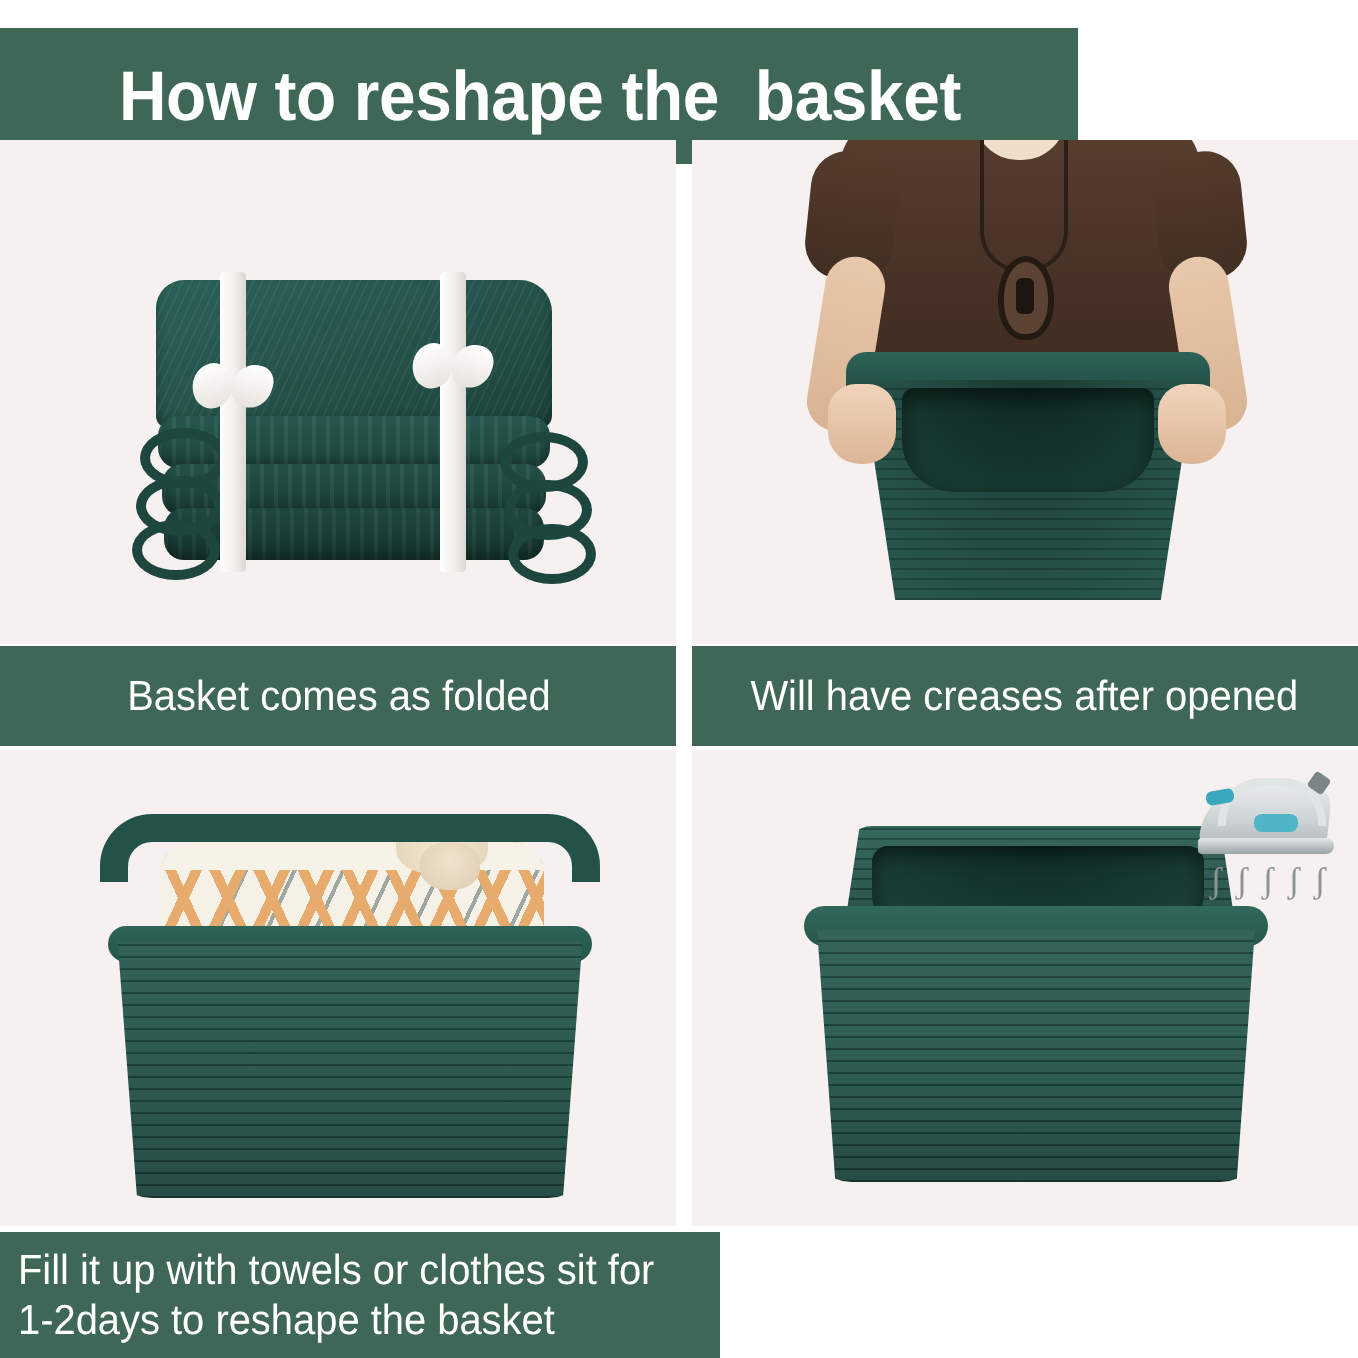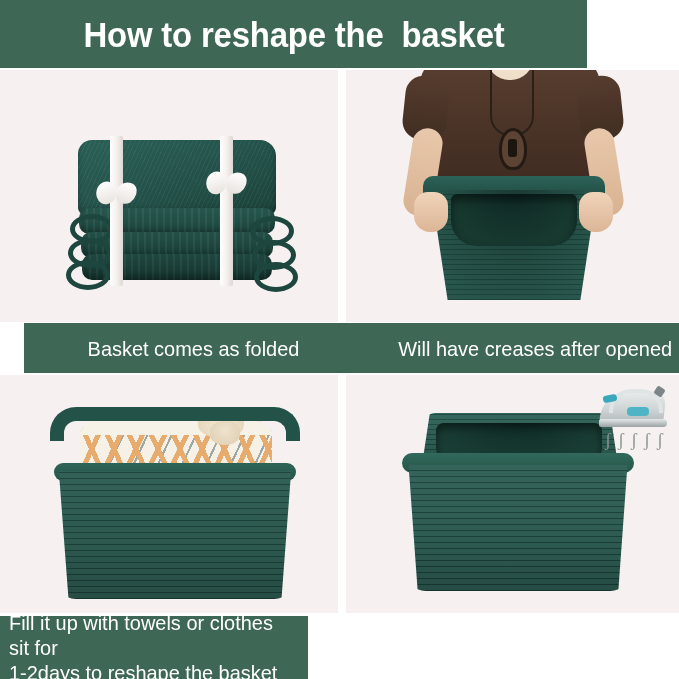--- a/index.html
+++ b/index.html
@@ -14,22 +14,22 @@
     position: relative;
     width: 679px;
     height: 679px;
     overflow: hidden;
     background: #ffffff;
   }
 
   
   .header-band {
     position: absolute;
-    left: 0; top: 0;
-    width: 587px;
+    left: 0; top: 14px;
+    width: 539px;
     height: 68px;
     background: #3f6755;
     display: flex;
     align-items: center;
     justify-content: center;
   }
   .header-title {
     color: #ffffff;
     font-size: 35px;
     line-height: 1;
@@ -52,23 +52,23 @@
   .panel-br { left: 346px; top: 375px; width: 333px; height: 238px; }
 
   
   .caption-band {
     position: absolute;
     background: #3f6755;
     display: flex;
     align-items: center;
     overflow: hidden;
   }
-  .cap-row1-left  { left: 0;   top: 323px; width: 338px; height: 50px; justify-content: center; margin-left: 24px; }
-  .cap-row1-right { left: 346px; top: 323px; width: 333px; height: 50px; justify-content: flex-end; }
-  .cap-row2-left  { left: 0;   top: 616px; width: 308px; height: 63px; justify-content: flex-start; padding-left: 9px; box-sizing: border-box;}
+  .cap-row1-left  { left: 0;   top: 323px; width: 338px; height: 50px; justify-content: center; }
+  .cap-row1-right { left: 346px; top: 323px; width: 333px; height: 50px; justify-content: center; }
+  .cap-row2-left  { left: 0;   top: 616px; width: 360px; height: 63px; justify-content: flex-start; padding-left: 9px; box-sizing: border-box;}
   .cap-row2-right { left: 346px; top: 616px; width: 333px; height: 63px; justify-content: center; padding-right: 8px; box-sizing: border-box;}
 
   .caption-text {
     color: #ffffff;
     font-size: 21px;
     line-height: 25px;
     font-weight: 500;
     white-space: pre-line;
     font-family: "Liberation Sans", sans-serif;
     transform: scaleX(0.95);

